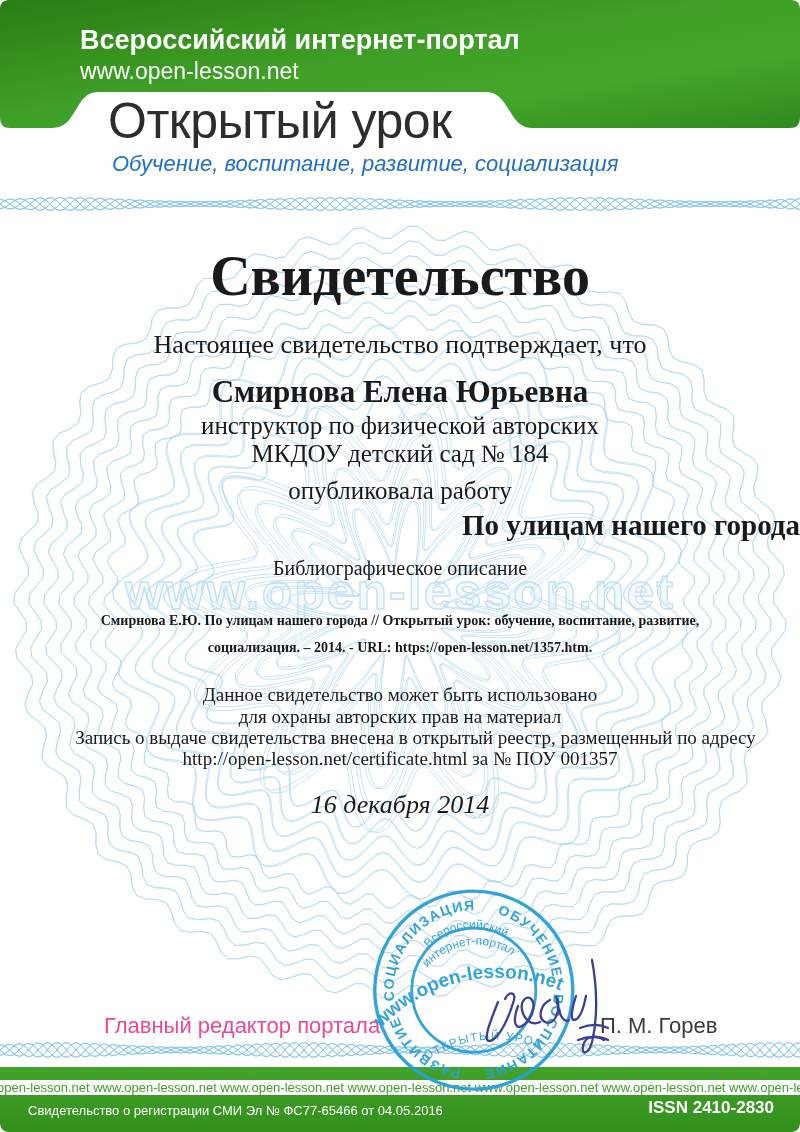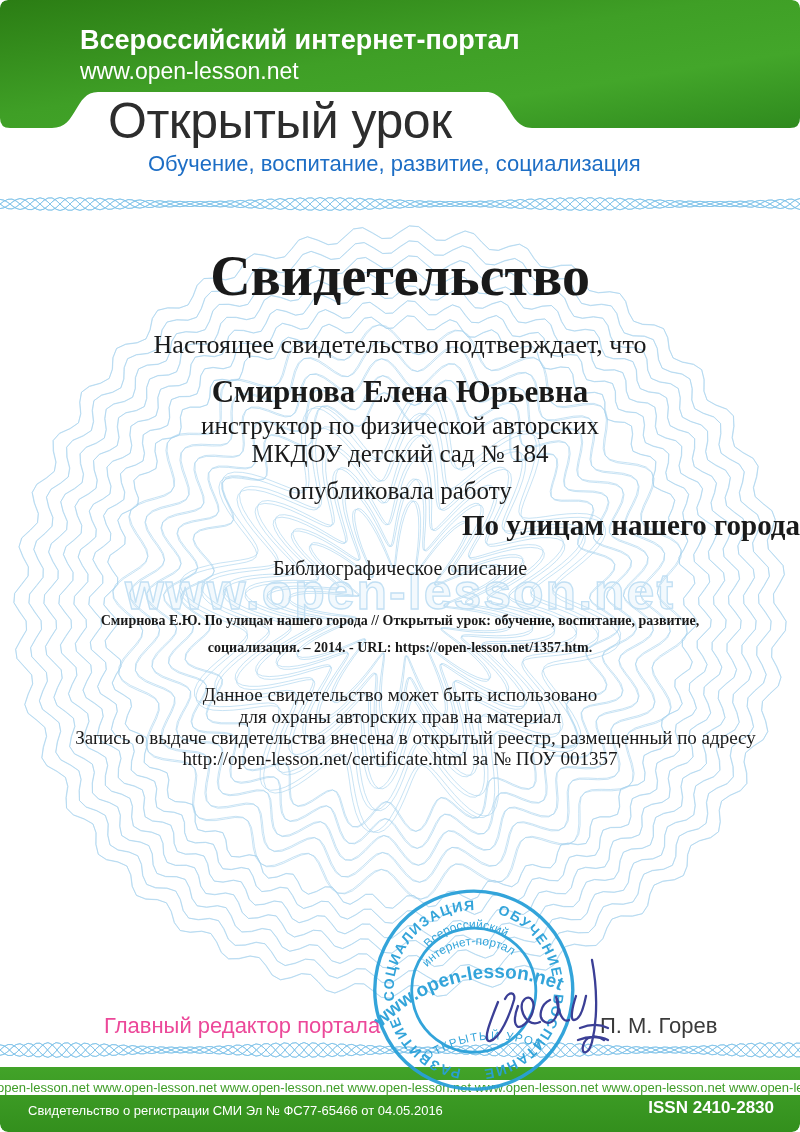--- a/index.html
+++ b/index.html
@@ -10,21 +10,21 @@
   #bg{position:absolute;left:0;top:0;z-index:1;}
   
   .watermark{position:absolute;left:0;right:0;top:563px;z-index:2;text-align:center;
       font-size:50px;font-weight:bold;letter-spacing:2px;color:rgba(190,222,244,0.18);
       -webkit-text-stroke:1.3px #c2e0f4;}
   
   .header-svg{position:absolute;left:0;top:0;z-index:10;}
   .hdr-line1{position:absolute;left:80px;top:25px;z-index:11;color:#fff;font-size:27px;font-weight:bold;}
   .hdr-url{position:absolute;left:80px;top:58px;z-index:11;color:#fff;font-size:23px;}
   .brand-title{position:absolute;left:108px;top:92px;z-index:11;color:#2d2d2d;font-size:50px;letter-spacing:-0.5px;}
-  .brand-tagline{position:absolute;left:112px;top:151px;z-index:11;color:#1d6ec5;font-size:22px;margin-left:36px;}
+  .brand-tagline{position:absolute;left:112px;top:151px;z-index:11;color:#1d6ec5;font-size:22px;font-style:italic;}
   
   .cline{position:absolute;left:0;right:0;text-align:center;z-index:5;color:#1a1a1a;
          font-family:"Liberation Serif","DejaVu Serif",serif;}
   .cert-title{top:244px;font-size:56px;font-weight:bold;}
   .confirms{top:330px;font-size:26px;}
   .person-name{top:374px;font-size:31px;font-weight:bold;}
   .person-role{top:412px;font-size:25px;}
   .person-org{top:440px;font-size:25px;}
   .published{top:477px;font-size:25px;}
   .work-title{top:509px;font-size:29px;font-weight:bold;text-align:right;}
@@ -137,20 +137,21 @@
   <div class="cline published">опубликовала работу</div>
   <div class="cline work-title">По улицам нашего города</div>
   <div class="cline biblio-h">Библиографическое описание</div>
   <div class="cline citation">
     <span class="inner">Смирнова Е.Ю. По улицам нашего города // Открытый урок: обучение, воспитание, развитие, социализация. – 2014. - URL: https://open-lesson.net/1357.htm.</span>
   </div>
   <div class="cline u1">Данное свидетельство может быть использовано</div>
   <div class="cline u2">для охраны авторских прав на материал</div>
   <div class="cline u3">Запись о выдаче свидетельства внесена в открытый реестр, размещенный по адресу</div>
   <div class="cline u4">http://open-lesson.net/certificate.html за № ПОУ 001357</div>
+  <div class="cline cert-date">16 декабря 2014</div>
 
   <div class="editor-label">Главный редактор портала</div>
   <div class="editor-name">П. М. Горев</div>
 
   <svg class="stamp-svg" width="232" height="244" viewBox="0 0 232 244">
     <g opacity="0.95">
       <circle cx="116" cy="106" r="99" fill="none" stroke="#29a0d8" stroke-width="3.4"></circle>
       <circle cx="116" cy="106" r="62" fill="none" stroke="#29a0d8" stroke-width="2.8"></circle>
       <defs>
         <path id="ringTop" d="M36,106 A80,80 0 0 1 196,106"></path>

